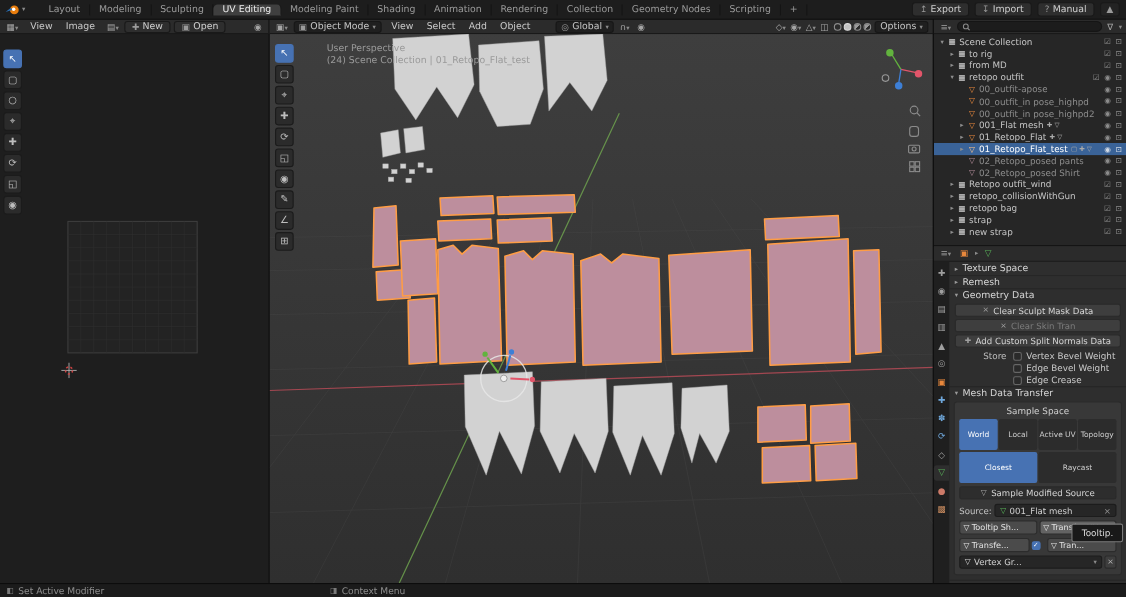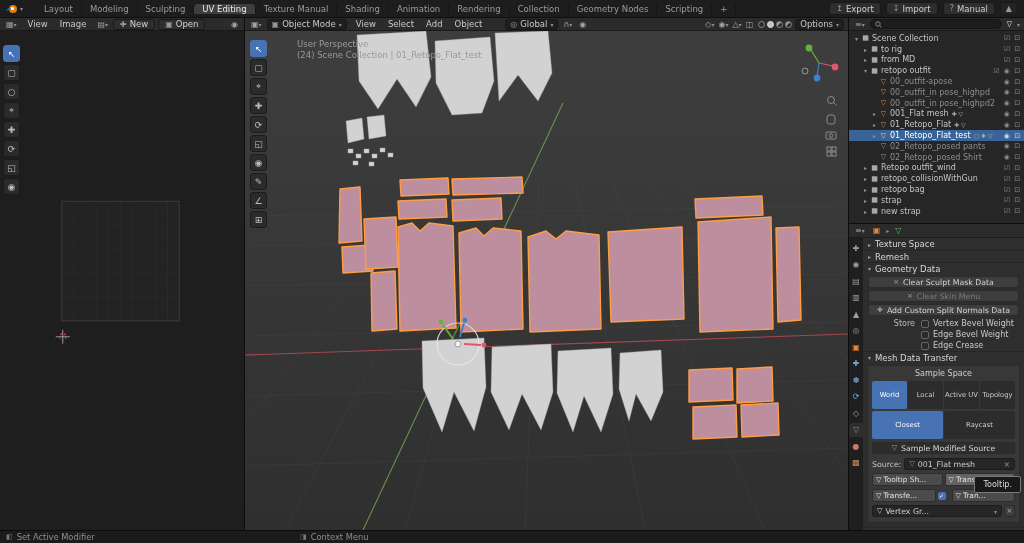--- a/index.html
+++ b/index.html
@@ -120,21 +120,21 @@
     </div>
     <nav id="ws-tabs">
   <span class="ws-tab">Layout</span>
 
   <span class="ws-tab">Modeling</span>
 
   <span class="ws-tab">Sculpting</span>
 
   <span class="ws-tab active">UV Editing</span>
 
-  <span class="ws-tab">Texture Manual</span>
+  <span class="ws-tab">Modeling Paint</span>
 
   <span class="ws-tab">Shading</span>
 
   <span class="ws-tab">Animation</span>
 
   <span class="ws-tab">Rendering</span>
 
   <span class="ws-tab">Collection</span>
 
   <span class="ws-tab">Geometry Nodes</span>
@@ -649,21 +649,21 @@
               <span class="sec-arrow">▾</span>
                 <span>Geometry Data</span>
             </div>
 
             <div class="pbtn">
               <span class="bicon">×</span>
               <span>Clear Sculpt Mask Data</span>
             </div>
             <div class="pbtn muted">
               <span class="bicon">×</span>
-              <span>Clear Skin Menu</span>
+              <span>Clear Skin Tran</span>
             </div>
             <div class="pbtn">
               <span class="bicon">✚</span>
               <span>Add Custom Split Normals Data</span>
             </div>
 
             <div id="store-rows">
   <div class="store-row">
     <span class="store-label">Store</span>
     <span class="cbox"></span>

